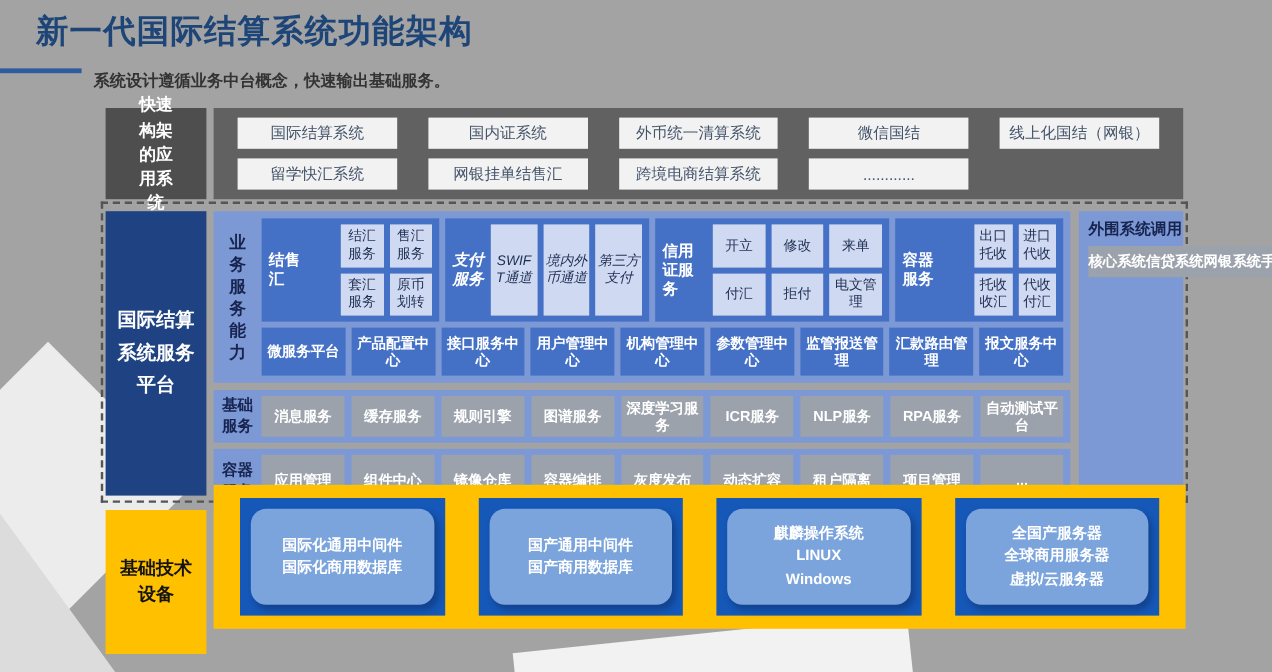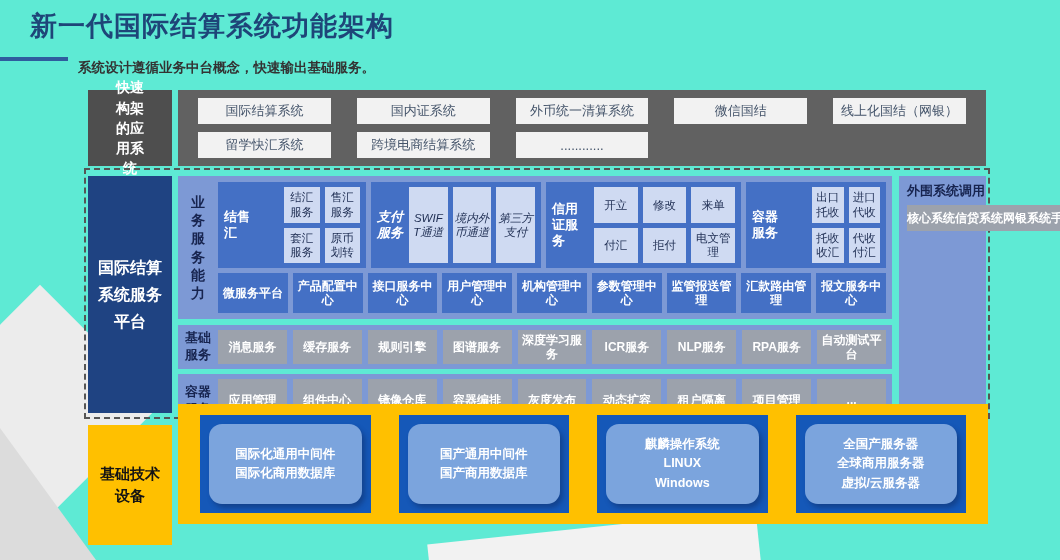--- a/index.html
+++ b/index.html
@@ -1,18 +1,18 @@
 <!DOCTYPE html>
 <html style="--c-title_text: #1E4578; --c-rule: #2F5C9E; --c-top_label_bg: #4E4E4E; --c-top_container_bg: #616161; --c-app_box_bg: #F2F2F2; --c-app_box_text: #44546A; --c-platform_label_bg: #1F4382; --c-panel_bg: #7D99D5; --c-group_bg: #4470C5; --c-subbox_bg: #CFDAF2; --c-subbox_text: #1E2D52; --c-gray_box_bg: #9CA2AC; --c-dark_text: #17244F; --c-yellow_bg: #FFC000; --c-infra_outer_bg: #1558B8; --c-infra_inner_bg: #7BA4DD;"><head>
 <meta charset="utf-8">
 <style>
   * { margin:0; padding:0; box-sizing:border-box; }
   html,body { background:#fff; }
   .page {
-    position:relative; width:1060px; height:560px; background:#5eead4;
+    position:relative; width:1060px; height:560px; background:#a3a3a3;
     font-family:"Liberation Sans","DejaVu Sans",sans-serif; overflow:hidden;
   }
   
   .deco { position:absolute; }
   .deco-chevron { left:-45px; top:320px; width:170px; height:170px; background:#ECECEC; transform:rotate(45deg); }
   .deco-triangle { left:0; top:428px; width:96px; height:132px; background:#DCDCDC; clip-path:polygon(0 0,0 100%,100% 100%); }
   .deco-band { left:430px; top:527px; width:330px; height:70px; background:#F2F2F2; transform:rotate(-6deg); }
 
   
   .title { position:absolute; left:30px; top:8px; font-size:27px; font-weight:bold; letter-spacing:1px; color:var(--c-title_text,#1E4578); }
@@ -93,20 +93,21 @@
 
   <div class="sec-label top-label">快速构架的应用系统</div>
   <div class="top-container">
     <div class="apps-grid" id="apps-grid">
         <div class="app-box">国际结算系统</div>
         <div class="app-box">国内证系统</div>
         <div class="app-box">外币统一清算系统</div>
         <div class="app-box">微信国结</div>
         <div class="app-box">线上化国结（网银）</div>
         <div class="app-box">留学快汇系统</div>
+        <div class="app-box">网银挂单结售汇</div>
         <div class="app-box">跨境电商结算系统</div>
         <div class="app-box">............</div>
       </div>
   </div>
 
   <div class="mid-dashed"></div>
   <div class="sec-label mid-label">国际结算系统服务平台</div>
 
   <div class="panel panel-a">
     <div class="v-label">业务服务能力</div>

